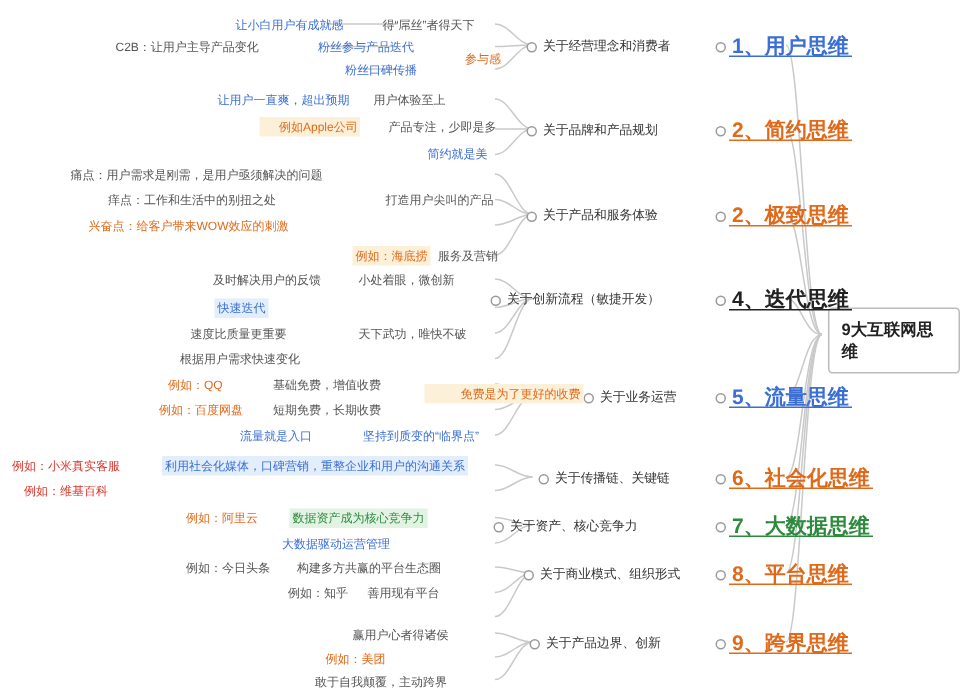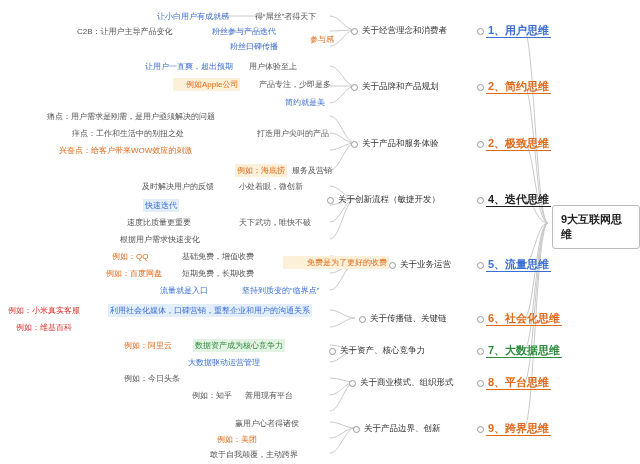--- a/index.html
+++ b/index.html
@@ -2,21 +2,21 @@
 <html><head>
 <meta charset="utf-8">
 <style>
   html,body{margin:0;padding:0;background:#ffffff;}
   body{width:640px;height:464px;overflow:hidden;font-family:"Liberation Sans","DejaVu Sans",sans-serif;}
   #root{position:relative;width:640px;height:464px;}
   .node{position:absolute;white-space:nowrap;font-size:8.5px;line-height:11px;color:#3a3a3a;}
   .node .txt{display:inline-block;padding:1px 2px;}
   .lvl3{font-size:8px;color:#4a4a4a;}
   .lvl2{font-size:8.5px;color:#333;}
-  .branch{font-size:11px;font-weight:bold;}
+  .branch{font-size:14px;font-weight:bold;}
   .root{position:absolute;font-size:11px;font-weight:bold;color:#222;border:1px solid #bbb;border-radius:3px;padding:6px 8px;background:#fff;}
   .bullet{position:absolute;width:5px;height:5px;border:1px solid #999;border-radius:50%;background:#fff;}
   svg.lines{position:absolute;left:0;top:0;width:640px;height:464px;pointer-events:none;}
   .uline{border-bottom:1px solid currentColor;}
   .c-blue{color:#3b6fd4;}
   .c-orange{color:#e06a1b;}
   .c-red{color:#d8342a;}
   .c-green{color:#2e8b3d;}
   .c-gray{color:#555;}
 </style>
@@ -162,20 +162,21 @@
   <div class="node lvl3" style="left:122px;top:339px;"><span class="txt c-orange">例如：阿里云</span></div>
   <div class="node lvl3" style="left:193px;top:339px;"><span class="txt c-green" style="background:#e2f3e4;">数据资产成为核心竞争力</span></div>
   <div class="node lvl3" style="left:186px;top:356px;"><span class="txt c-blue">大数据驱动运营管理</span></div>
 
   <div class="node branch" style="left:486px;top:376px;"><span class="txt uline" style="color:#e06a1b;">8、平台思维</span></div>
   <div class="bullet" style="left:477px;top:380px;"></div>
   <div class="node lvl2" style="left:358px;top:376px;"><span class="txt">关于商业模式、组织形式</span></div>
   <div class="bullet" style="left:349px;top:380px;"></div>
 
   <div class="node lvl3" style="left:122px;top:372px;"><span class="txt c-gray">例如：今日头条</span></div>
+  <div class="node lvl3" style="left:196px;top:372px;"><span class="txt c-gray">构建多方共赢的平台生态圈</span></div>
   <div class="node lvl3" style="left:190px;top:389px;"><span class="txt c-gray">例如：知乎</span></div>
   <div class="node lvl3" style="left:243px;top:389px;"><span class="txt c-gray">善用现有平台</span></div>
 
   <div class="node branch" style="left:486px;top:422px;"><span class="txt uline" style="color:#e06a1b;">9、跨界思维</span></div>
   <div class="bullet" style="left:477px;top:426px;"></div>
   <div class="node lvl2" style="left:362px;top:422px;"><span class="txt">关于产品边界、创新</span></div>
   <div class="bullet" style="left:353px;top:426px;"></div>
 
   <div class="node lvl3" style="left:233px;top:417px;"><span class="txt c-gray">赢用户心者得诸侯</span></div>
   <div class="node lvl3" style="left:175px;top:433px;margin-left:40px;"><span class="txt c-orange">例如：美团</span></div>

